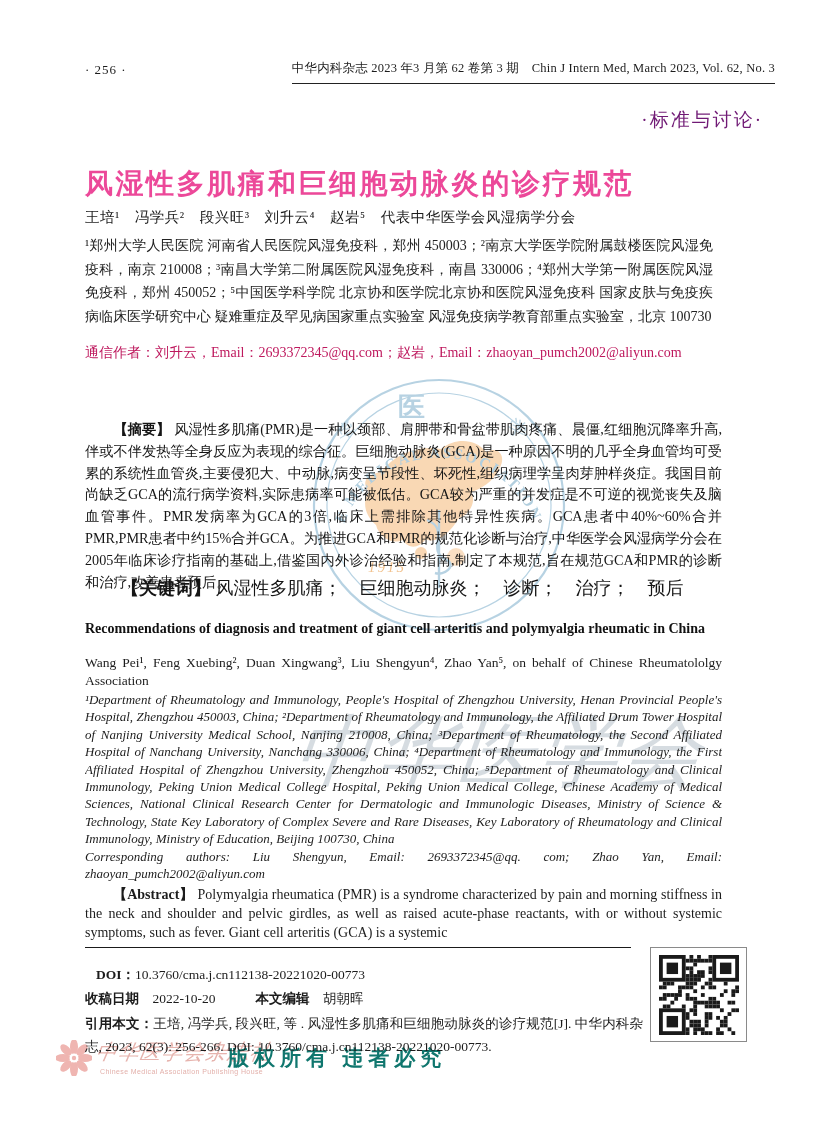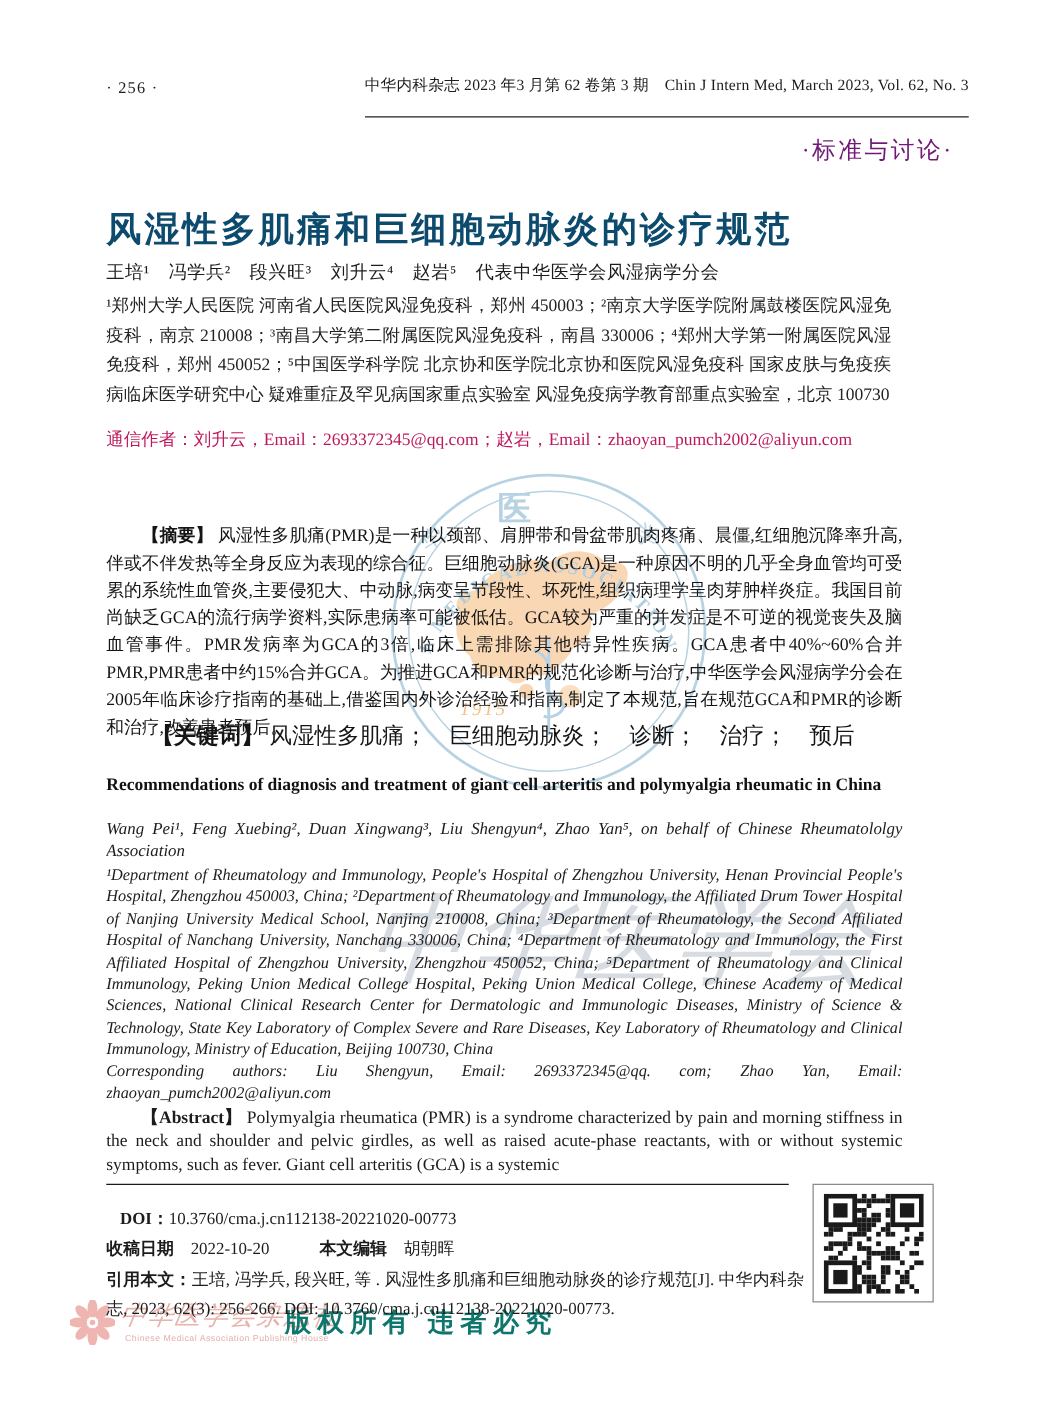--- a/index.html
+++ b/index.html
@@ -9,30 +9,30 @@
     background:#ffffff;
     font-family:"Liberation Serif", serif;
     color:#1c1c1c;
     overflow:hidden;
   }
   
   .page-num{position:absolute;left:85px;top:62px;font-size:13px;letter-spacing:1px;}
   .journal-line{
     position:absolute;top:60px;right:58px;
     font-size:12.5px;letter-spacing:.2px;
-    border-bottom:1.5px solid #222;padding-bottom:16px;
+    border-bottom:1.5px solid #222;padding-bottom:6px;
   }
   .section-label{
     position:absolute;top:107px;right:70px;
     font-size:19px;letter-spacing:2px;color:#701a75;font-weight:500;
   }
   
   .cn-title{
     position:absolute;left:85px;top:146px;width:680px;
-    font-size:28px;font-weight:bold;letter-spacing:2.5px;color:#0c4a6e;
+    font-size:28px;font-weight:bold;letter-spacing:2.5px;color:#ec4899;
   }
   .cn-authors{position:absolute;left:85px;top:208px;width:640px;font-size:14.5px;letter-spacing:.5px;}
   .cn-affils{
     position:absolute;left:85px;top:234px;width:628px;
     font-size:14px;line-height:23.5px;text-align:justify;color:#222;
   }
   .cn-corresponding{
     position:absolute;left:85px;top:341px;width:628px;
     font-size:14px;line-height:23.5px;text-align:justify;color:#be185d;
   }
@@ -43,21 +43,21 @@
     text-indent:2em;
   }
   .cn-keywords{
     position:absolute;left:85px;top:578px;width:637px;
     font-size:18px;line-height:21.8px;text-indent:2em;color:#151515;
   }
   .b{font-weight:bold;}
   
   .en-block{position:absolute;left:85px;top:620px;width:637px;height:325px;overflow:hidden;}
   .en-title{font-size:14px;font-weight:bold;line-height:18px;text-align:justify;margin:0 0 4px 0;color:#111;}
-  .en-authors{font-size:13.5px;font-style:italic;line-height:17.5px;text-align:justify;margin:16px 0 2px 0;}
+  .en-authors{font-size:13.5px;line-height:17.5px;text-align:justify;margin:16px 0 2px 0;}
   .en-affils{font-size:13px;font-style:italic;line-height:17.4px;text-align:justify;margin:0;}
   .en-corresponding{font-size:13px;font-style:italic;line-height:17.4px;text-align:justify;margin:0 0 4px 0;}
   .en-abstract{font-size:14px;line-height:18.6px;text-align:justify;margin:0;text-indent:2em;}
   
   .footnote-rule{position:absolute;left:85px;top:947px;width:546px;border-top:1.5px solid #1a1a1a;}
   .doi-line{position:absolute;left:96px;top:966px;font-size:13.5px;}
   .received-line{position:absolute;left:85px;top:990px;font-size:13.5px;}
   .received-line .gap{display:inline-block;width:40px;}
   .citation-line{
     position:absolute;left:85px;top:1012px;width:558px;

